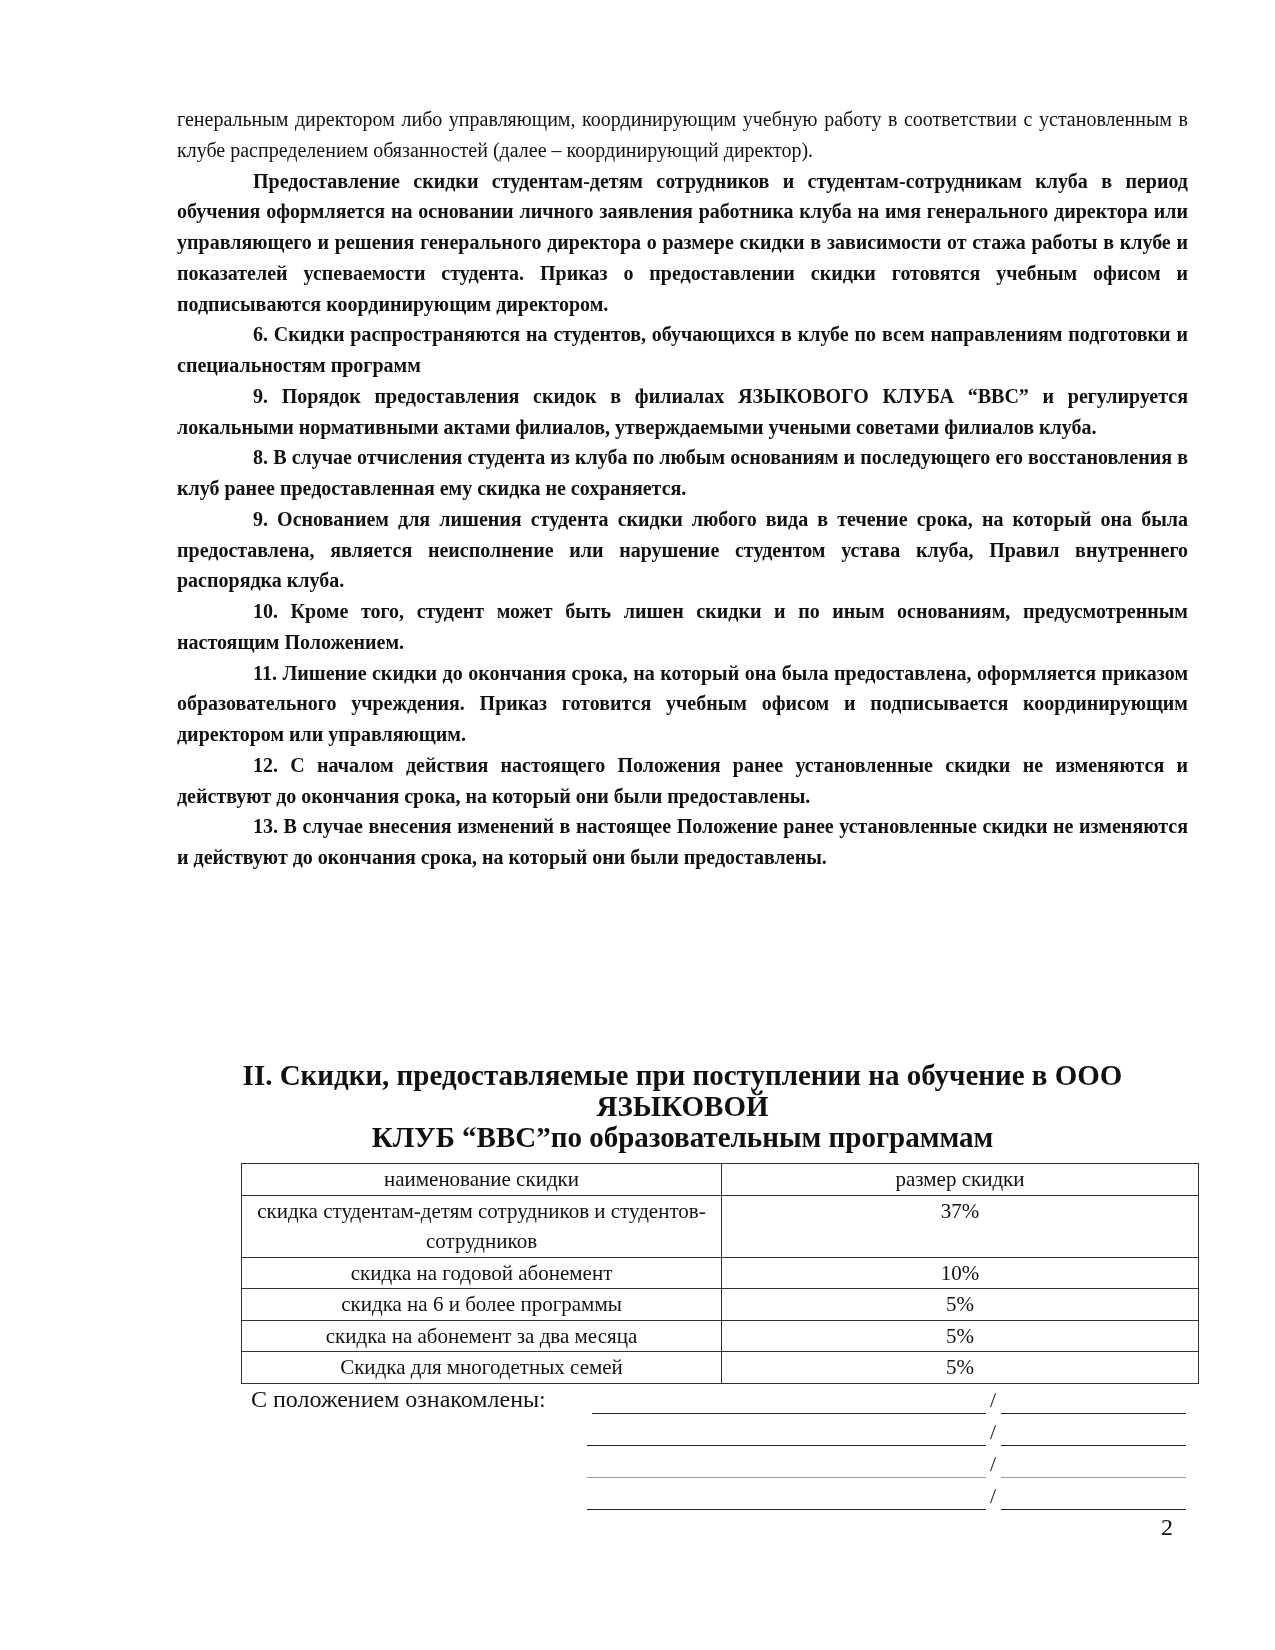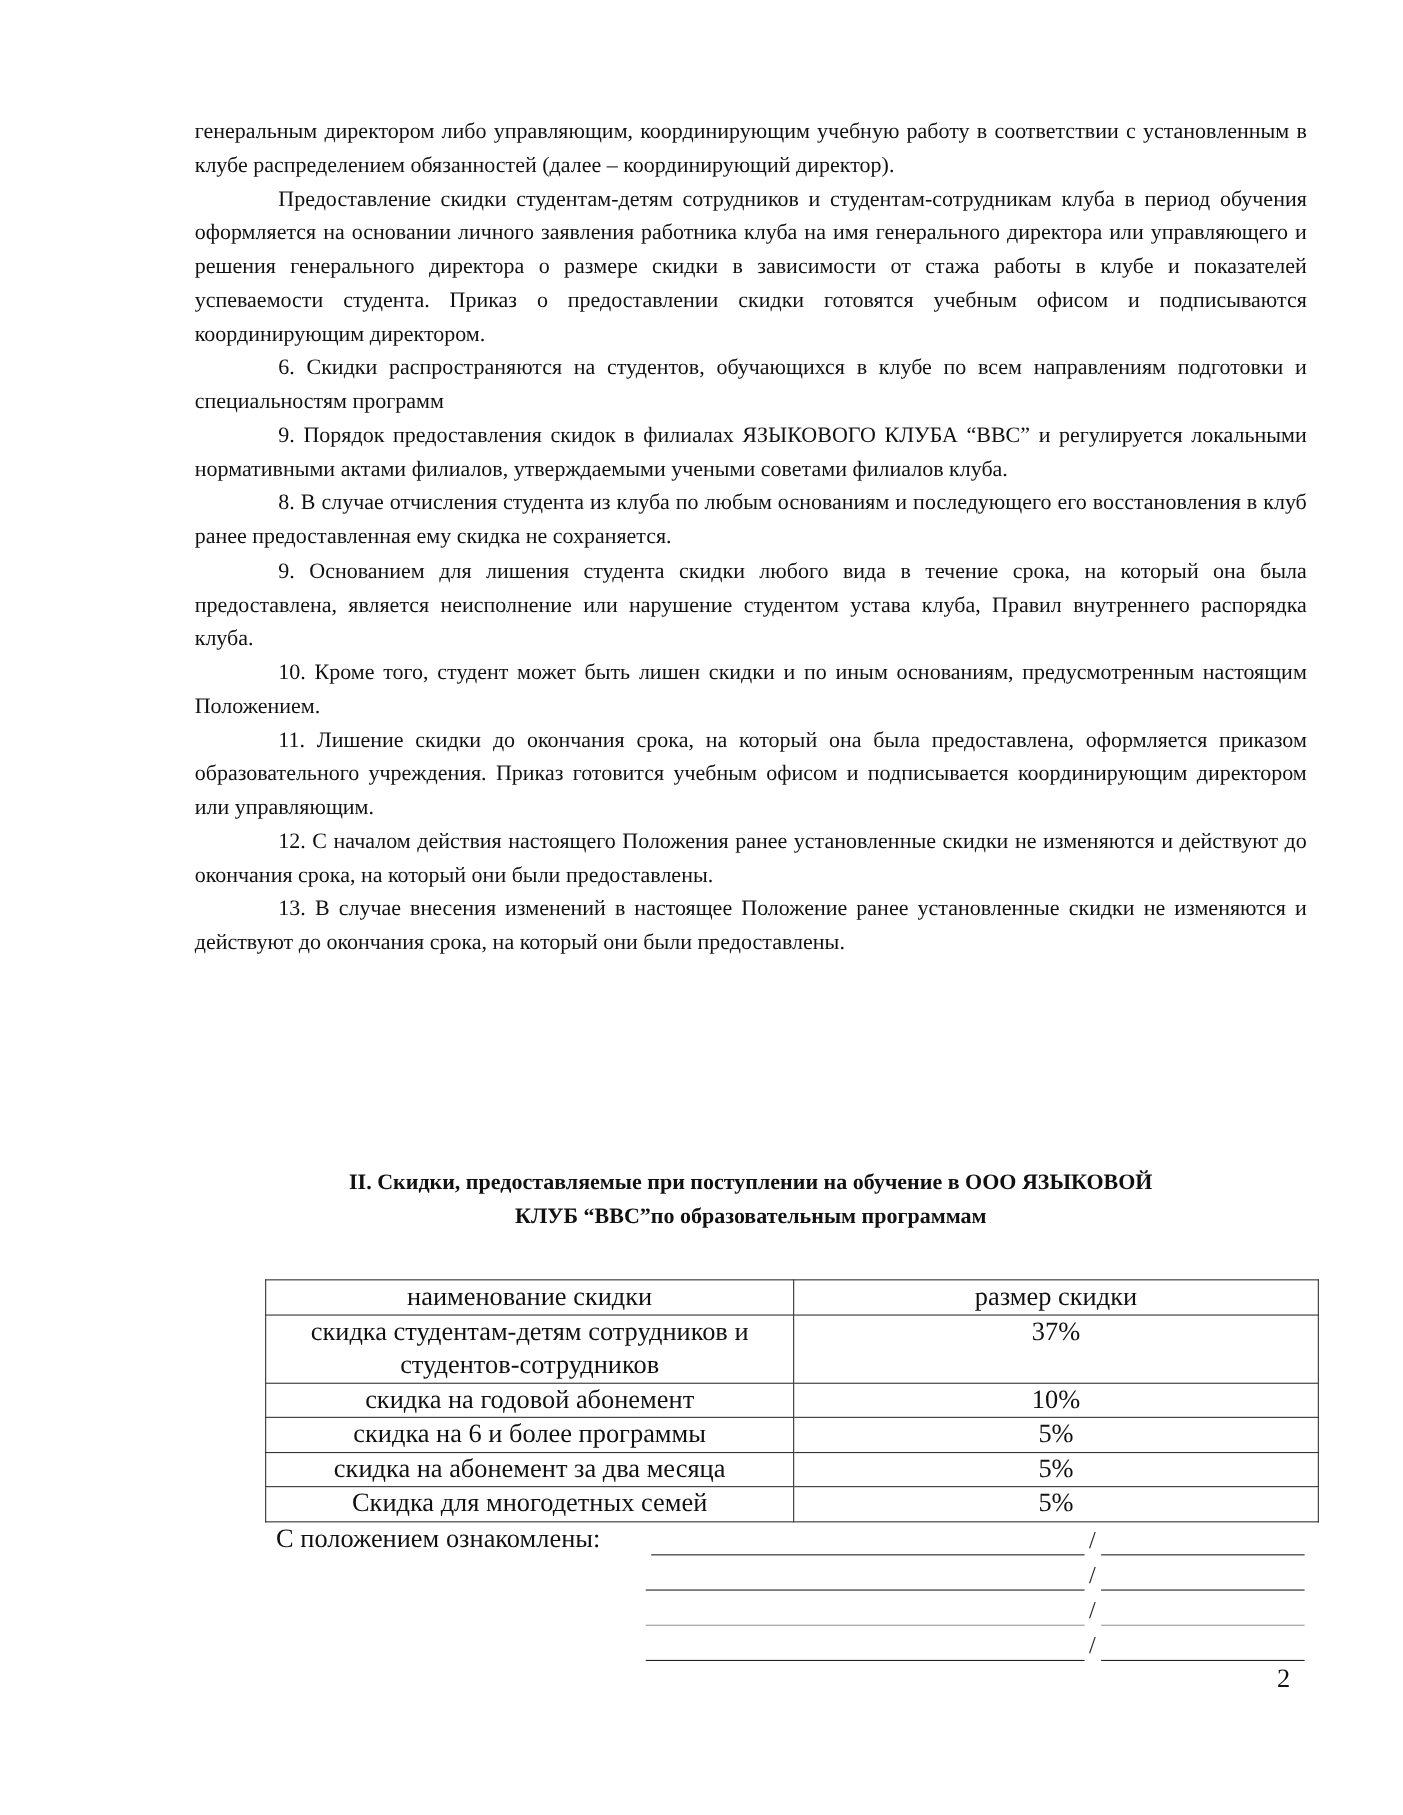--- a/index.html
+++ b/index.html
@@ -2,25 +2,25 @@
 <html><head>
 <meta charset="utf-8">
 <style>
   html, body { margin: 0; padding: 0; background: #ffffff; }
   body { width: 1275px; height: 1650px; position: relative; overflow: hidden;
          font-family: "Liberation Serif", "DejaVu Serif", serif; color: #111; }
   .page { position: absolute; left: 0; top: 0; width: 1275px; height: 1650px; }
   .body-text { position: absolute; left: 177px; top: 104px; width: 1011px;
                font-size: 20px; line-height: 30.75px; }
   .body-text p { margin: 0; text-align: justify; text-align-last: auto; }
-  .body-text p.indent { text-indent: 76px; }
+  .body-text p.indent { text-indent: 76px; font-weight: bold; }
   .heading { position: absolute; left: 177px; top: 1060px; width: 1011px;
-             text-align: center; font-weight: bold; font-size: 20px; line-height: 31px; }
+             text-align: center; font-weight: bold; font-size: 29px; line-height: 31px; }
   table.discounts { position: absolute; left: 241px; top: 1163px; width: 958px;
-                    border-collapse: collapse; font-size: 24px; line-height: 30.5px; }
+                    border-collapse: collapse; font-size: 21px; line-height: 30.5px; }
   table.discounts td { border: 1.5px solid #333; text-align: center; vertical-align: top;
                        padding: 0 6px; }
   table.discounts td.c1 { width: 467px; }
   .sign-label { position: absolute; left: 251px; top: 1384px; font-size: 24px; line-height: 30px; }
   .sign-line { position: absolute; height: 0; border-top: 1.6px solid #222; }
   .sign-line.light { border-top-color: #999; }
   .slash { position: absolute; font-size: 22px; line-height: 22px; color: #222; }
   .page-num { position: absolute; left: 1161px; top: 1512px; font-size: 24px; line-height: 30px; }
 </style>
 </head>

